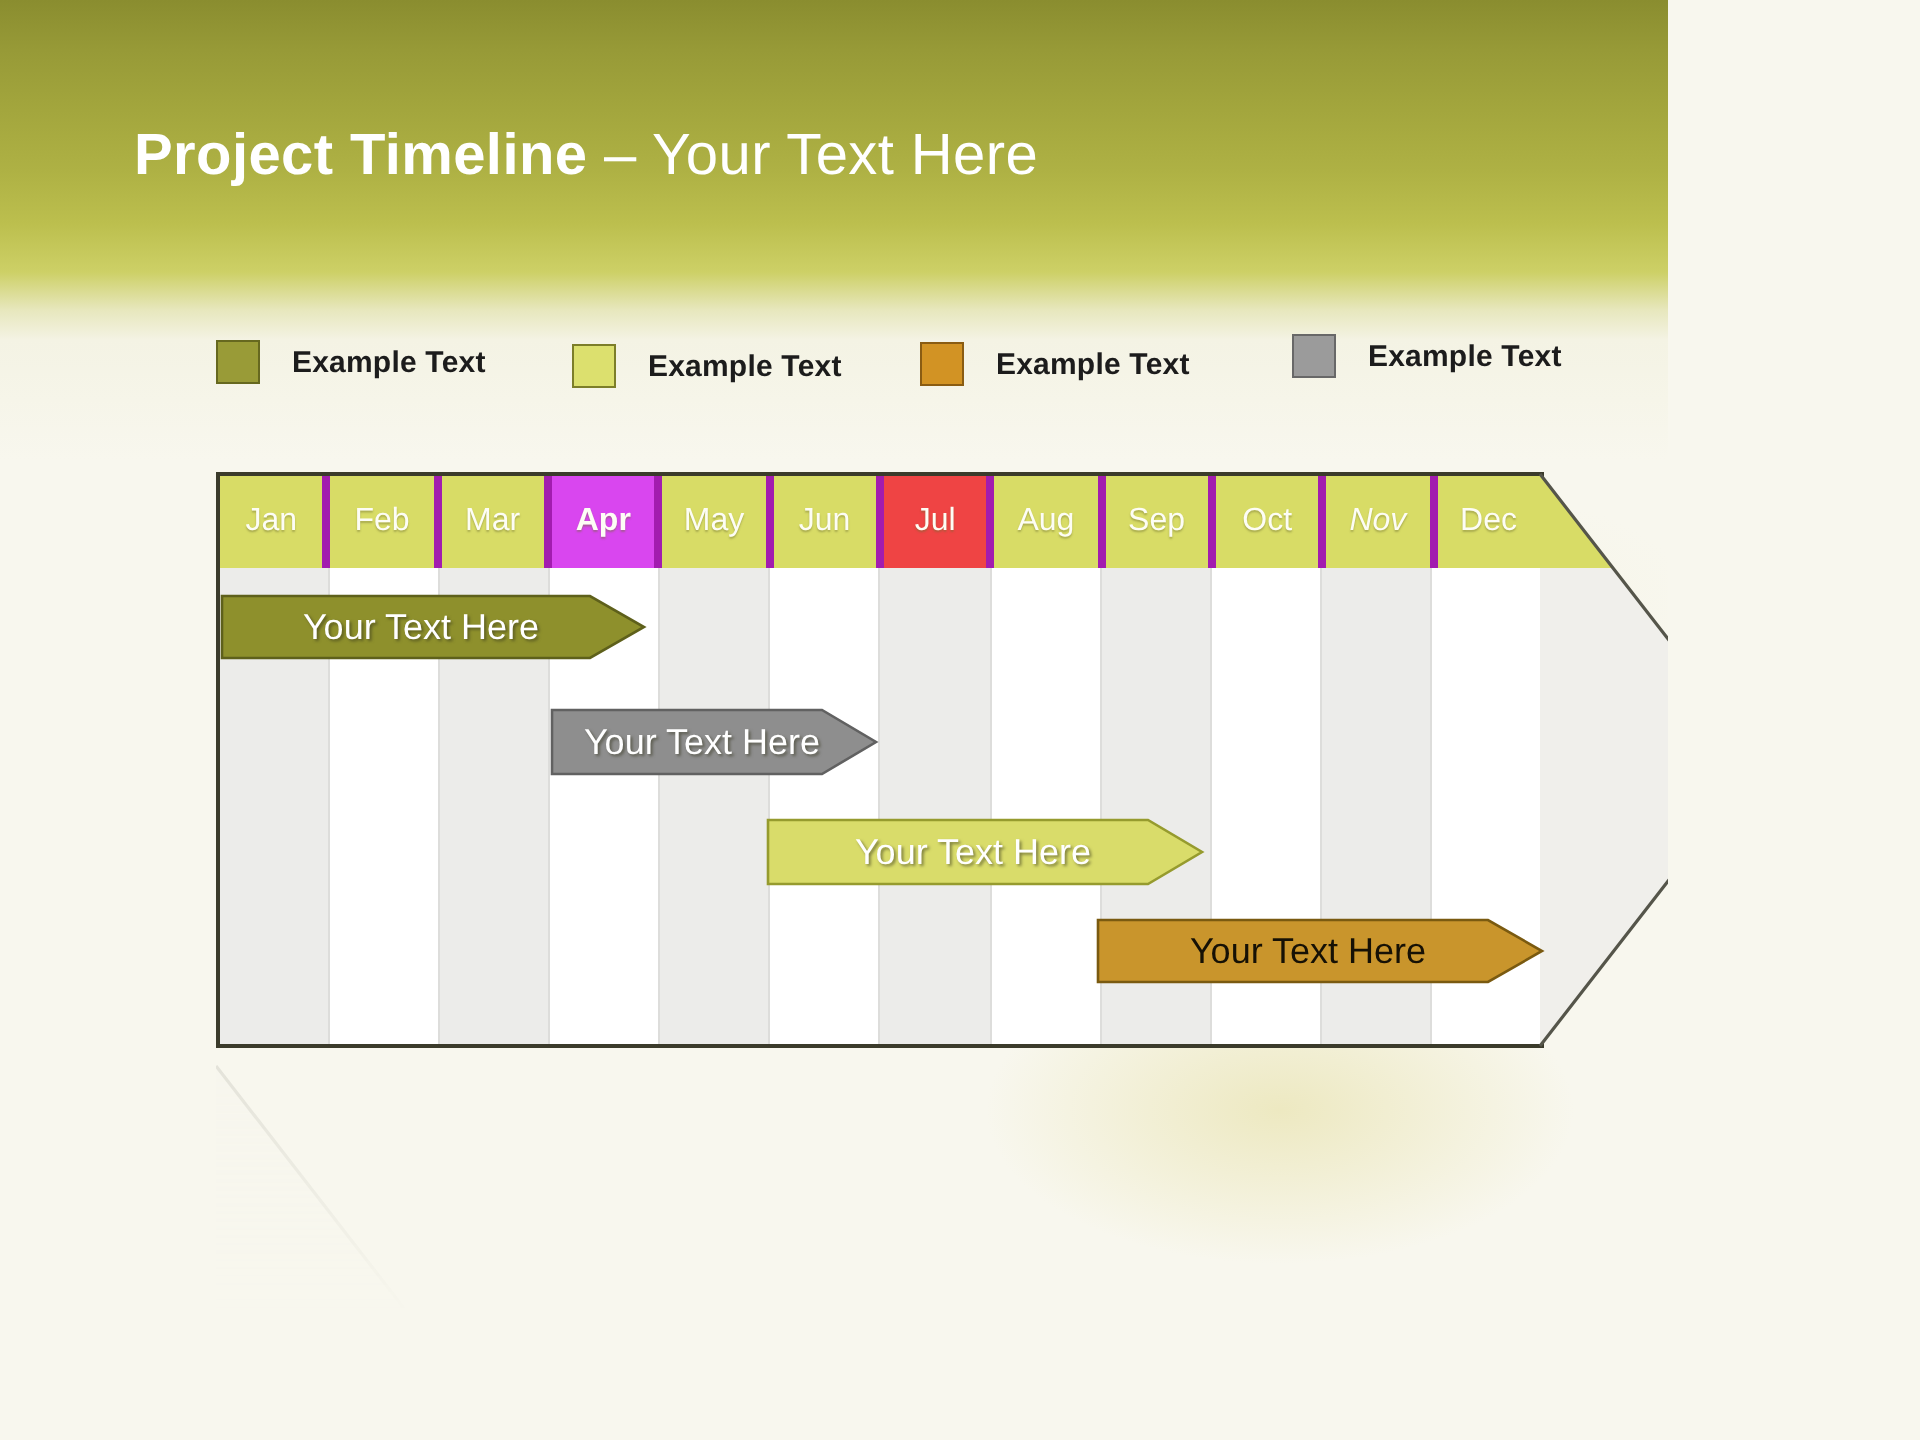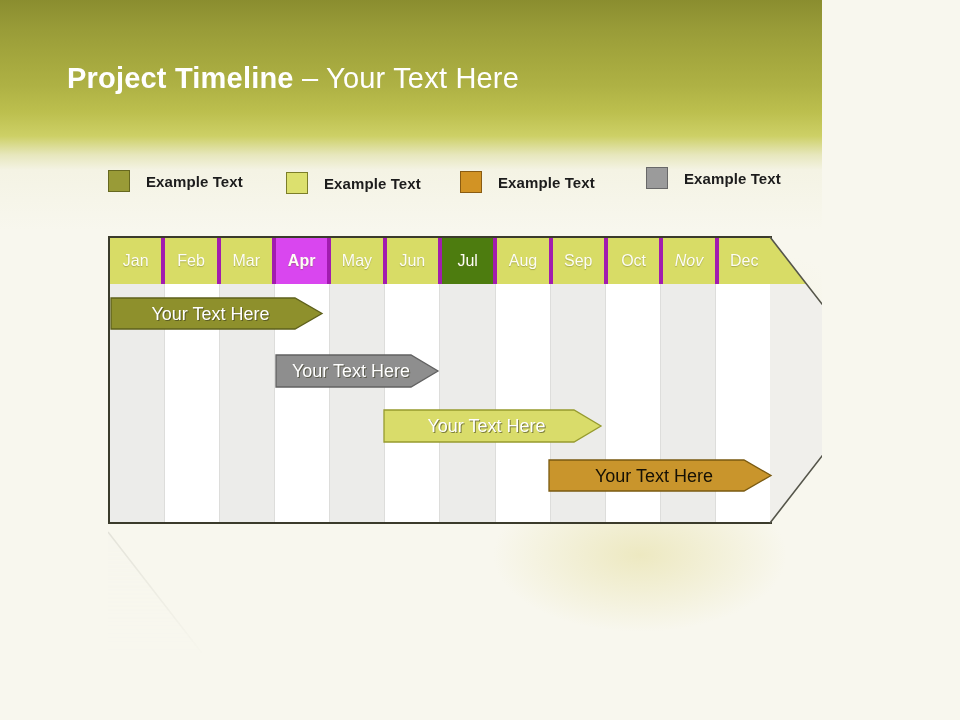--- a/index.html
+++ b/index.html
@@ -7,20 +7,21 @@
     width:960px;height:720px;overflow:hidden;
     font-family:"Liberation Sans",sans-serif;
     background:#f8f7ee;
   }
   #stage{
     position:relative;width:822px;height:720px;overflow:hidden;
     background:linear-gradient(180deg,
       #8a8d2f 0px,#979a37 25px,#a3a63d 55px,#aeb144 85px,
       #bcbf4e 112px,#cdd066 136px,#e7e7bd 155px,#f4f3e4 170px,
       #f8f7ee 230px,#f8f7ee 100%);
+    padding-left:12px;
   }
   #watermark{
     position:absolute;inset:0;pointer-events:none;
     background:
       radial-gradient(ellipse 210px 110px at 640px 555px, rgba(228,221,156,.55), rgba(228,221,156,0) 70%),
       radial-gradient(ellipse 260px 160px at 600px 380px, rgba(240,238,214,.35), rgba(240,238,214,0) 70%),
       radial-gradient(ellipse 120px 70px at 760px 300px, rgba(242,240,220,.30), rgba(242,240,220,0) 70%);
   }
 
   
@@ -100,21 +101,21 @@
 
   <div id="timeline">
     <div id="gantt-table">
       <div id="month-header">
         <div class="hcell" style="background: rgb(216, 220, 102);">Jan</div>
         <div class="hcell" style="background: rgb(216, 220, 102);">Feb</div>
         <div class="hcell" style="background: rgb(216, 220, 102);">Mar</div>
         <div class="hcell" style="background: #d946ef; font-weight: bold;">Apr</div>
         <div class="hcell" style="background: rgb(216, 220, 102);">May</div>
         <div class="hcell" style="background: rgb(216, 220, 102);">Jun</div>
-        <div class="hcell" style="background: #4d7c0f;">Jul</div>
+        <div class="hcell" style="background: #ef4444;">Jul</div>
         <div class="hcell" style="background: rgb(216, 220, 102);">Aug</div>
         <div class="hcell" style="background: rgb(216, 220, 102);">Sep</div>
         <div class="hcell" style="background: rgb(216, 220, 102);">Oct</div>
         <div class="hcell" style="background: rgb(216, 220, 102); font-style: italic;">Nov</div>
         <div class="hcell" style="background: rgb(216, 220, 102);">Dec</div>
       </div>
       <div id="body-cols">
         <div class="col shade"></div>
         <div class="col"></div>
         <div class="col shade"></div>

